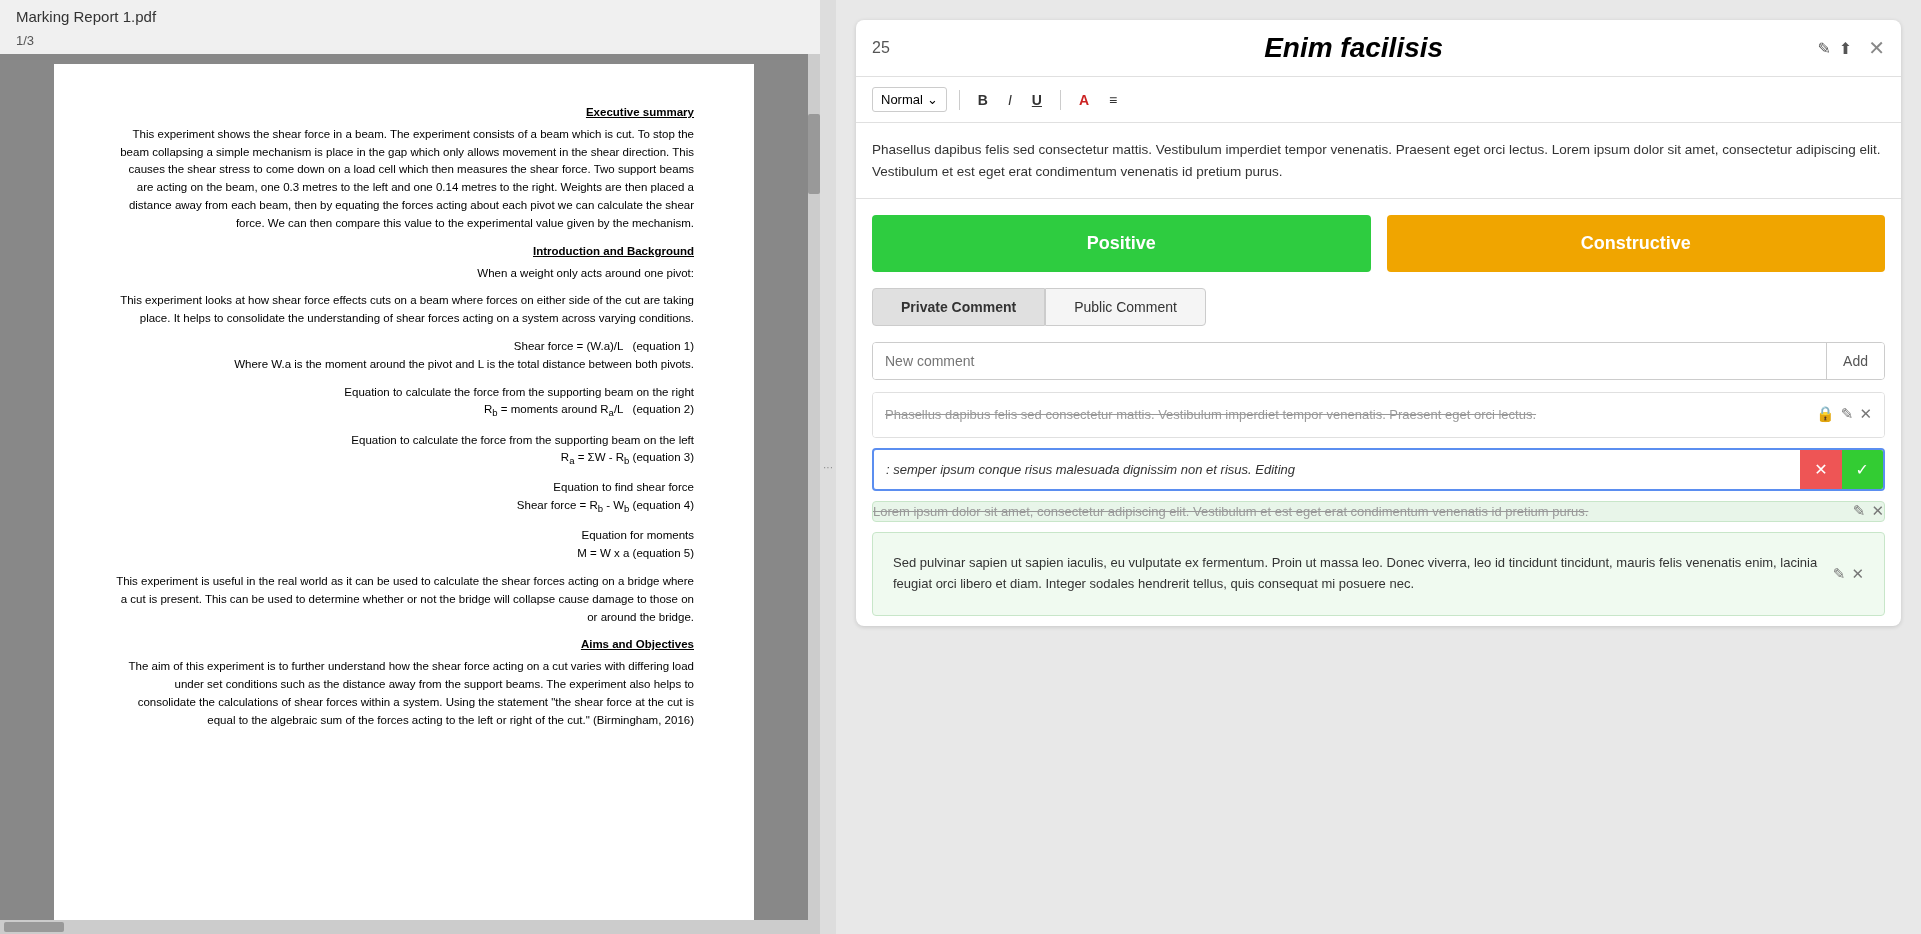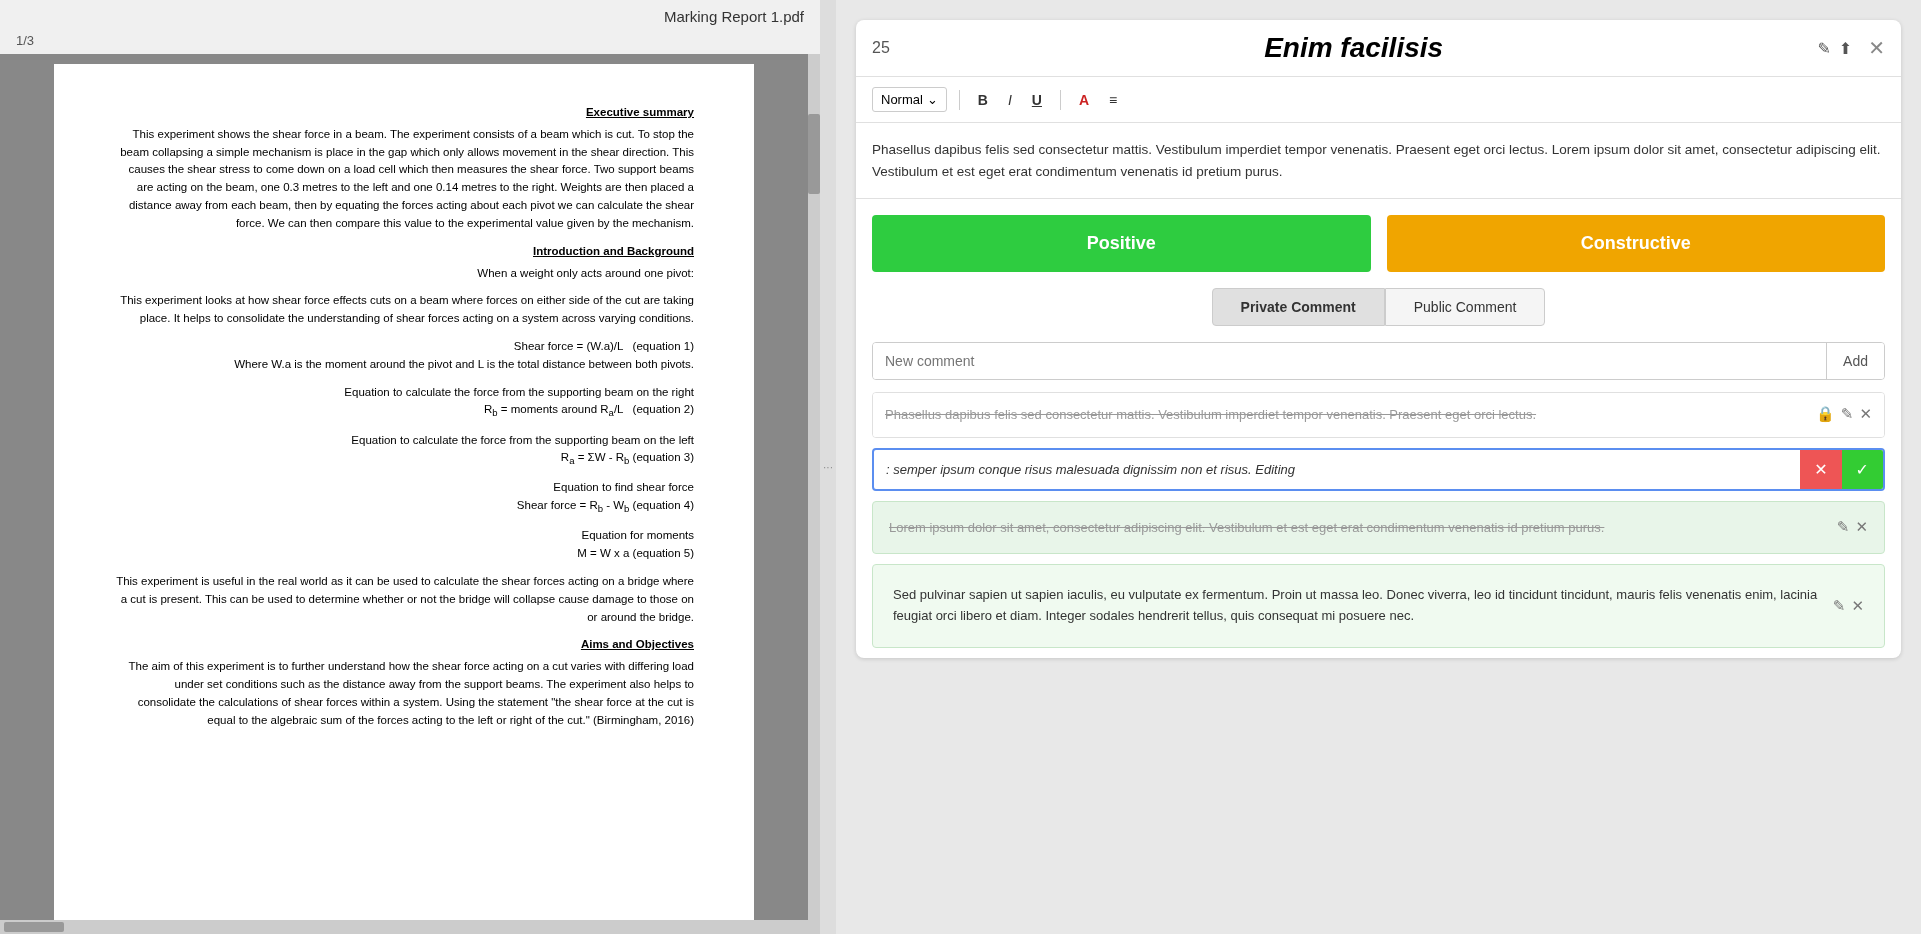--- a/index.html
+++ b/index.html
@@ -19,21 +19,20 @@
       flex-direction: column;
       background: #f0f0f0;
       position: relative;
     }
 
     .doc-title {
       padding: 8px 16px;
       font-size: 15px;
       color: #333;
       background: #f0f0f0;
-      text-align: right;
     }
 
     .doc-pages {
       padding: 0 16px 6px;
       font-size: 13px;
       color: #555;
     }
 
     .doc-viewer-container {
       flex: 1;
@@ -237,21 +236,21 @@
       border-radius: 4px;
       padding: 18px;
       font-size: 18px;
       font-weight: bold;
       cursor: pointer;
     }
 
     
     .comment-type-row {
       display: flex;
-      justify-content: center;
+      justify-content: flex-start;
       gap: 0;
       padding: 0 16px 16px;
     }
 
     .comment-type-btn {
       padding: 10px 28px;
       font-size: 14px;
       border: 1px solid #ccc;
       background: #f5f5f5;
       cursor: pointer;
@@ -375,21 +374,21 @@
       font-size: 16px;
       cursor: pointer;
     }
 
     
     .comment-green {
       background: #e8f5e9;
       border: 1px solid #c8e6c9;
       border-radius: 4px;
       margin: 0 16px 10px;
-      padding: 16px;
+      padding: 0;
       display: flex;
       gap: 24px;
     }
 
     .comment-green-text {
       flex: 1;
       font-size: 13px;
       color: #999;
       text-decoration: line-through;
       line-height: 1.5;

